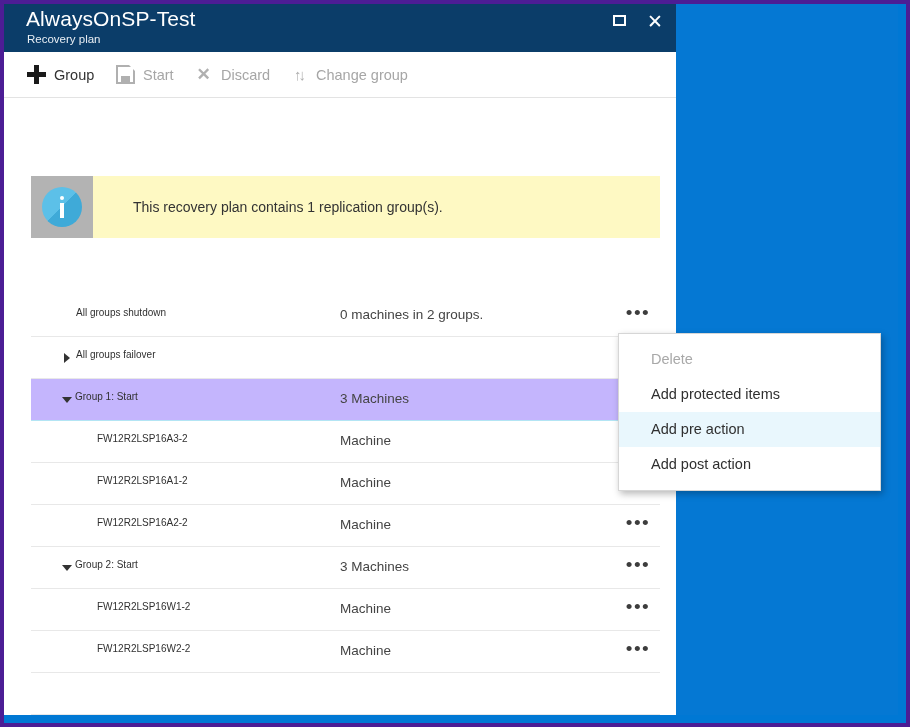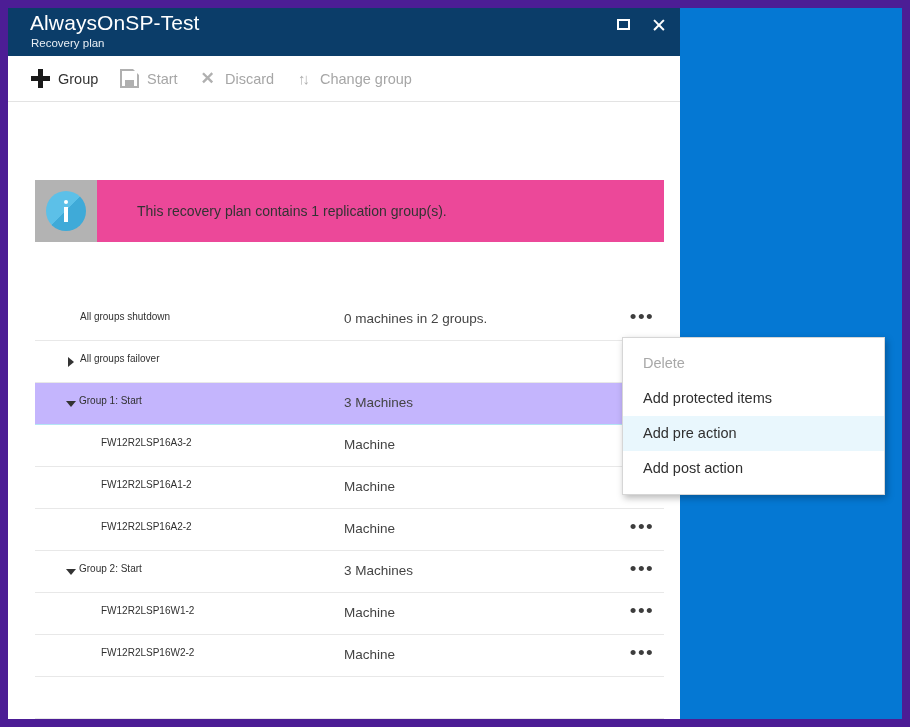--- a/index.html
+++ b/index.html
@@ -13,21 +13,21 @@
     font-family: "Liberation Sans", sans-serif;
     overflow: hidden;
   }
 
   
   #screen {
     position: relative;
     width: 910px;
     height: 727px;
     box-sizing: border-box;
-    border: 8px solid #4c1d95;
+    border: 4px solid #4c1d95;
     background: #0078d4;
     overflow: hidden;
   }
 
   
   #backdrop {
     position: absolute;
     left: 0; top: 0;
     width: 894px;
     height: 711px;
@@ -178,21 +178,21 @@
     height: 618px;
   }
 
   
   #infobar {
     position: absolute;
     left: 27px;
     top: 78px;
     width: 629px;
     height: 62px;
-    background: #ec4899;
+    background: #fef9c3;
     display: flex;
     align-items: center;
   }
   #info-iconbox {
     width: 62px;
     height: 62px;
     background: #b3b3b3;
     flex: 0 0 62px;
     display: flex;
     align-items: center;
@@ -320,21 +320,21 @@
     width: 261px;
     background: #ffffff;
     border: 1px solid #d6d6d6;
     box-shadow: 2px 3px 7px rgba(0,0,0,.28);
     padding: 8px 0 8px 0;
     z-index: 50;
   }
   .mi {
     height: 35px;
     line-height: 35px;
-    padding-left: 20px;
+    padding-left: 32px;
     font-size: 14.5px;
     color: #2f2f2f;
     cursor: pointer;
     white-space: nowrap;
   }
   .mi.disabled { color: #a8a8a8; cursor: default; }
   .mi.hover { background: #e9f7fd; }
 </style>
 </head>
 <body>

